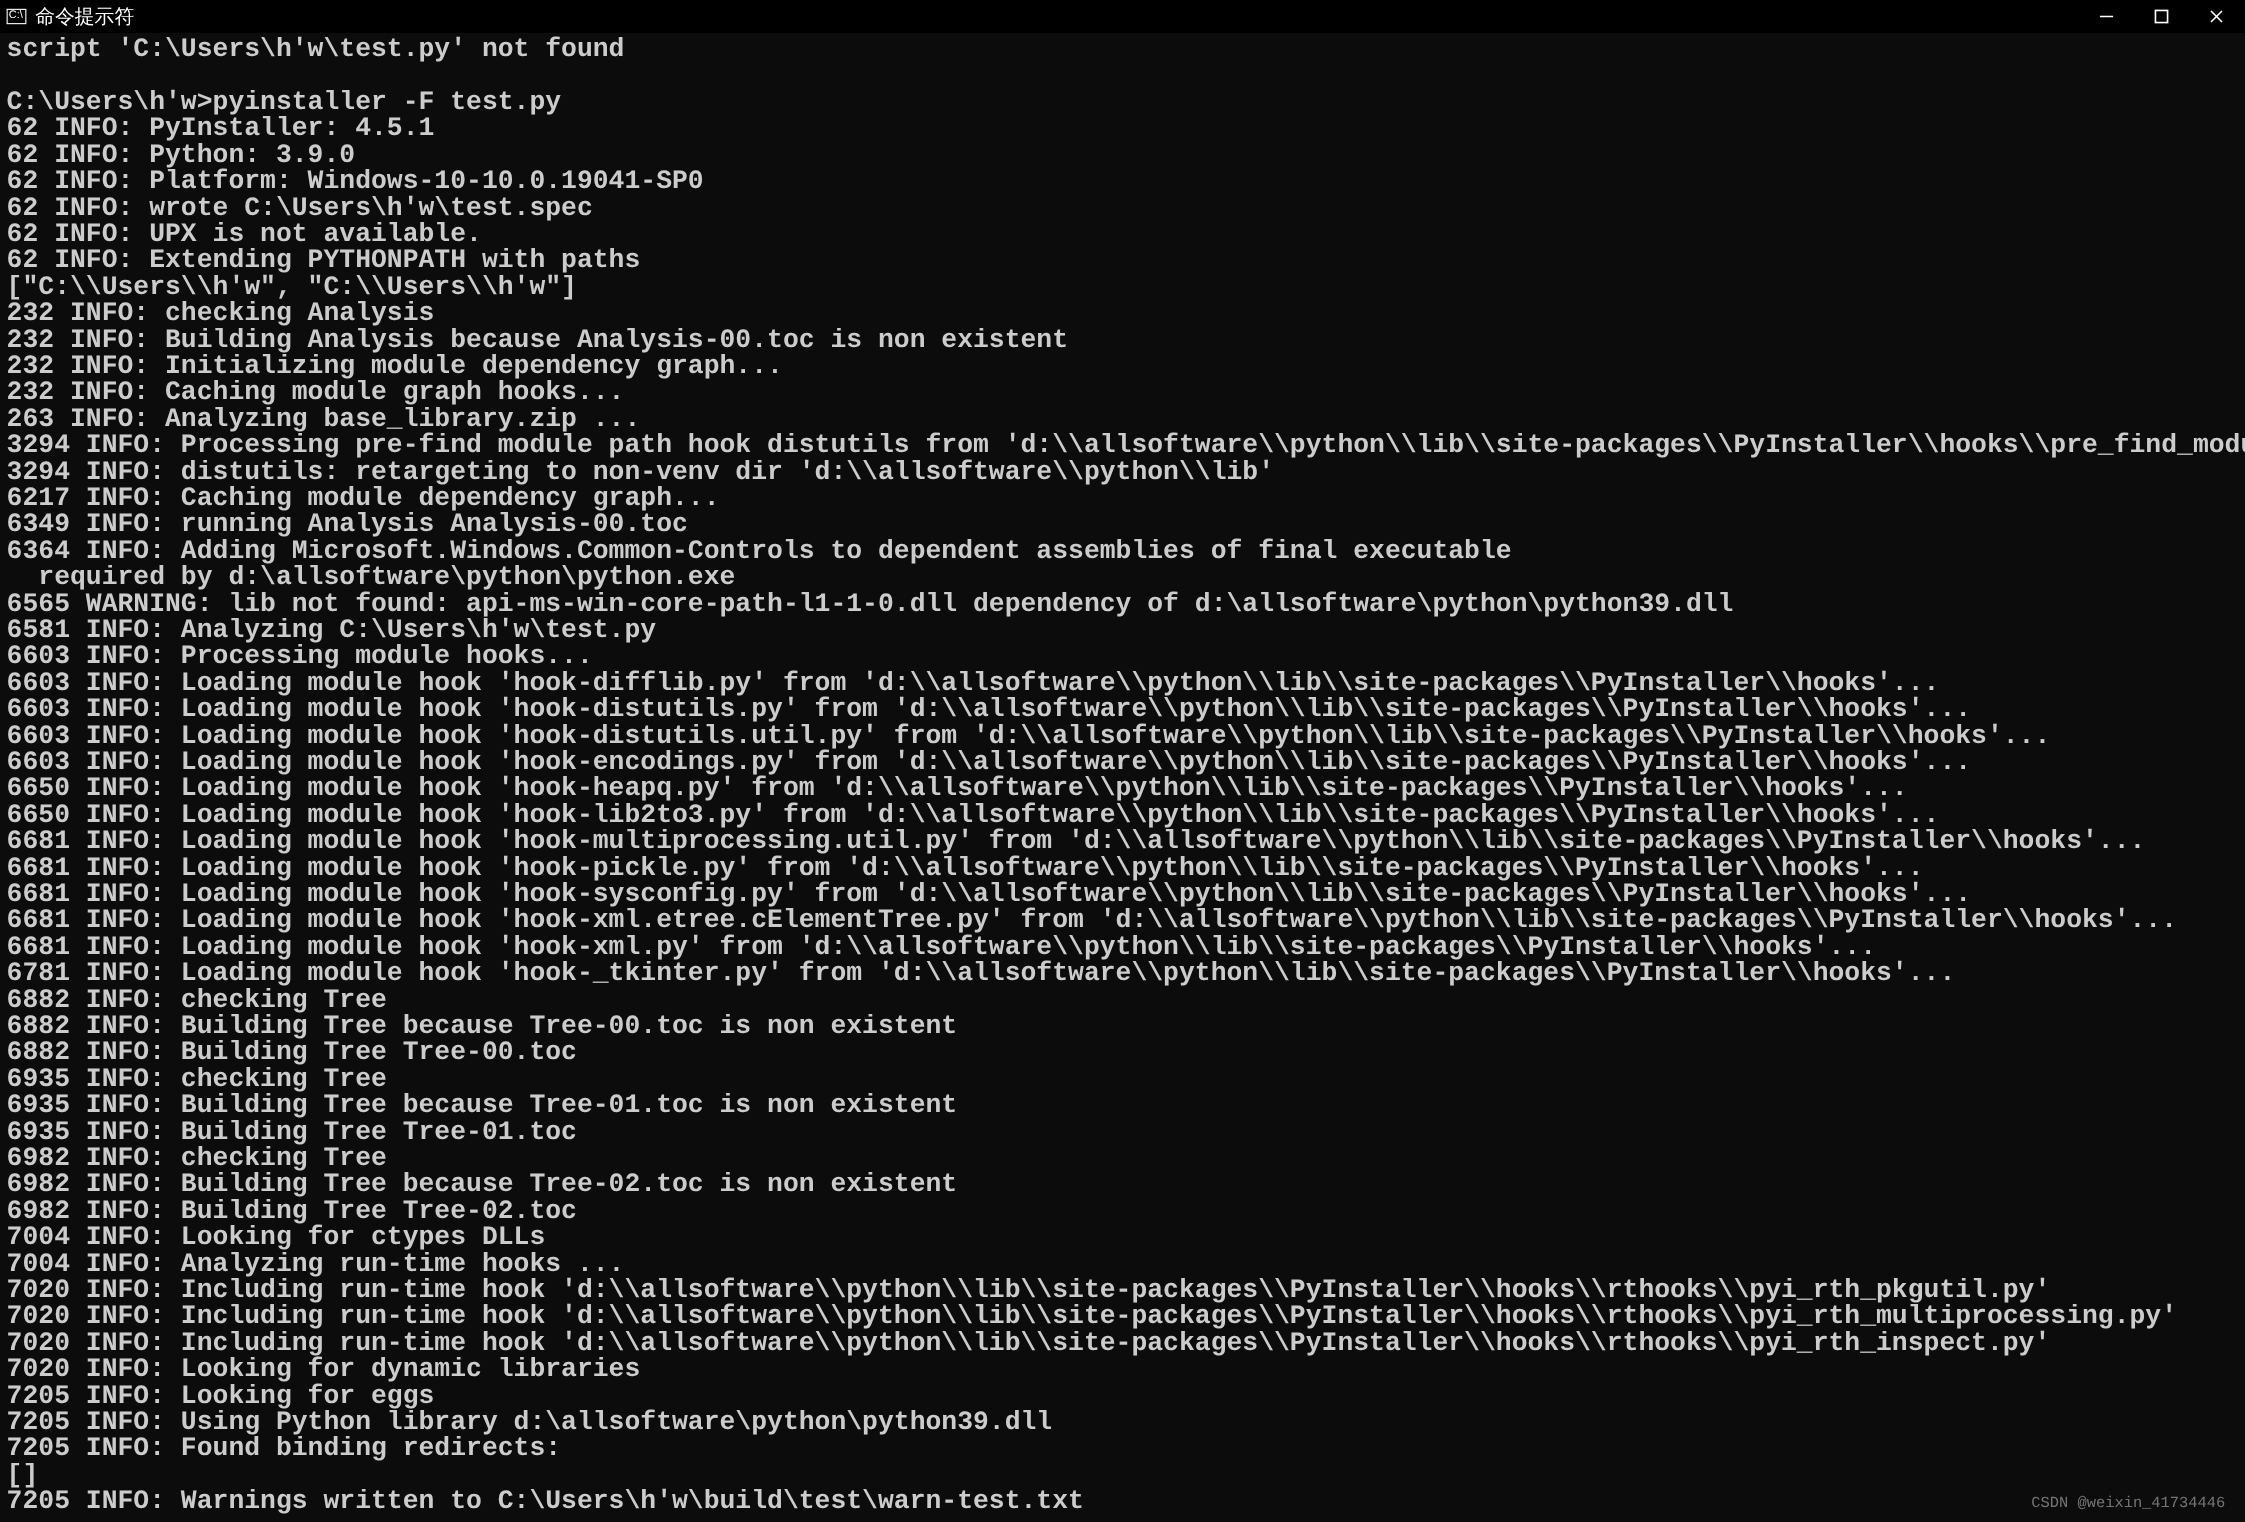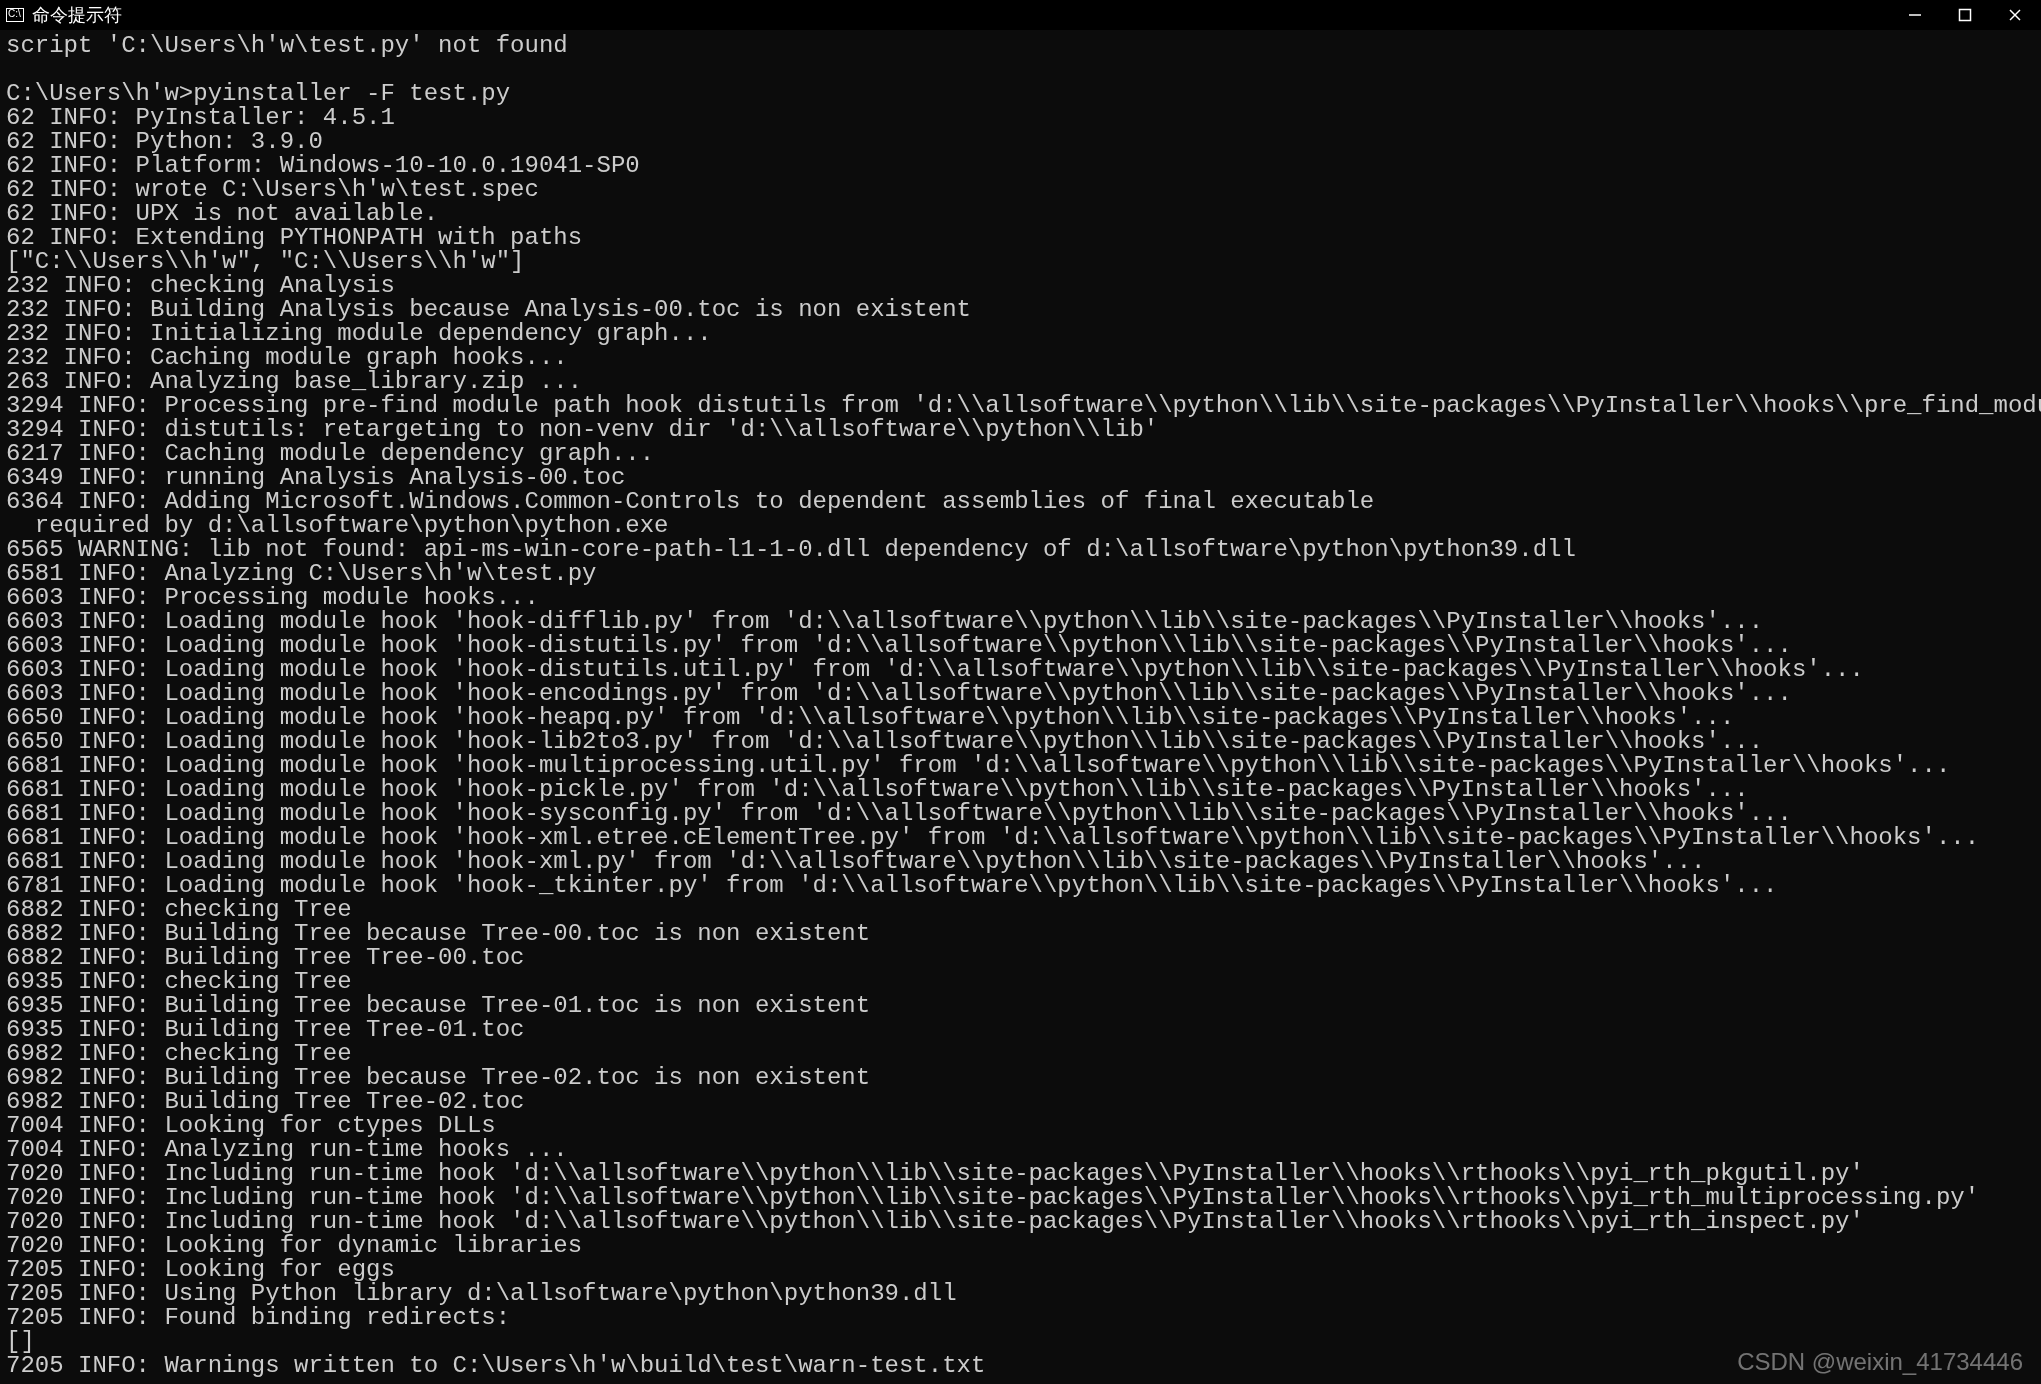--- a/index.html
+++ b/index.html
@@ -32,28 +32,29 @@
     font-size: 10px; line-height: 1; padding: 0 1px;
     color: #ffffff;
   }
   .winbtns { display: flex; gap: 30px; padding-right: 10px; }
   .winbtn { width: 20px; height: 20px; display:flex; align-items:center; justify-content:center; color:#ffffff; }
   .winbtn svg { width: 14px; height: 14px; }
   .terminal {
     padding: 4px 6px 0 6px;
     white-space: pre;
     letter-spacing: 0;
+    font-weight: bold;
   }
   .terminal div { min-height: 24px; }
   .watermark {
     position: absolute;
     right: 18px;
     bottom: 10px;
-    font-family: Liberation Sans, sans-serif;
-    font-size: 24px;
+    font-family: Liberation Mono, monospace;
+    font-size: 14px;
     color: rgba(200,200,200,0.55);
   }
 </style>
 </head>
 <body>
 
 <div class="titlebar">
   <div class="titlebar-left">
     <span class="title-icon">C:\</span>
     <span>命令提示符</span>

